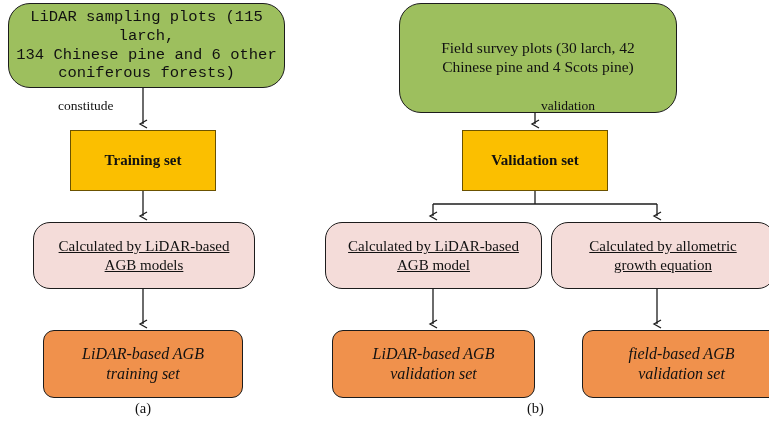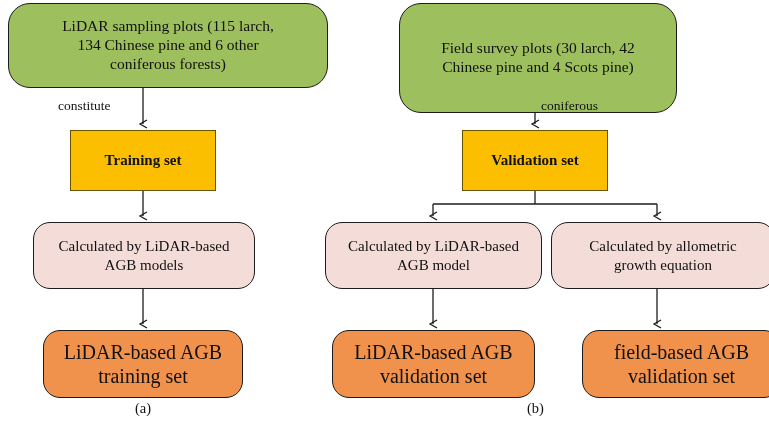--- a/index.html
+++ b/index.html
@@ -34,26 +34,28 @@
     border:1.5px solid #6b5200;
     border-radius:0px;
     font-size:15px;
     font-weight:bold;
   }
   .pink{
     background:#f4dcd9;
     border:1.3px solid #1c1c1c;
     border-radius:17px;
     font-size:15px;
+    text-decoration:underline;
   }
   .orange{
     background:#f0914c;
     border:1.3px solid #1c1c1c;
-    border-radius:17px;
-    font-size:20px;
+    border-radius:11px;
+    font-size:16px;
+    font-style:italic;
   }
   .edge-label{
     position:absolute;
     font-size:13.5px;
     color:#111111;
     white-space:nowrap;
   }
   .panel-label{
     position:absolute;
     font-size:14.5px;
@@ -87,40 +89,40 @@
 
     <line x1="535" y1="191" x2="535" y2="204" stroke="#1c1c1c" stroke-width="1.3"></line>
     <line x1="433" y1="204" x2="657" y2="204" stroke="#1c1c1c" stroke-width="1.3"></line>
     <line x1="433" y1="204" x2="433" y2="216" stroke="#1c1c1c" stroke-width="1.3" marker-end="url(#arrow)"></line>
     <line x1="657" y1="204" x2="657" y2="216" stroke="#1c1c1c" stroke-width="1.3" marker-end="url(#arrow)"></line>
 
     <line x1="433" y1="289" x2="433" y2="324" stroke="#1c1c1c" stroke-width="1.3" marker-end="url(#arrow)"></line>
     <line x1="657" y1="289" x2="657" y2="324" stroke="#1c1c1c" stroke-width="1.3" marker-end="url(#arrow)"></line>
   </svg>
 
-  <div class="node green" style="left:8px;top:3px;width:320px;height:85px;">LiDAR sampling plots (115 larch,
+  <div class="node green" style="left:8px;top:3px;width:277px;height:85px;font-family:Liberation Mono, monospace;">LiDAR sampling plots (115 larch,
 134 Chinese pine and 6 other
 coniferous forests)</div>
 
-  <div class="edge-label" style="left:58px;top:98px;">constitute</div>
+  <div class="edge-label" style="left:58px;top:98px;">constitude</div>
 
   <div class="node yellow" style="left:70px;top:130px;width:146px;height:61px;">Training set</div>
 
   <div class="node pink" style="left:33px;top:222px;width:222px;height:67px;">Calculated by LiDAR-based
 AGB models</div>
 
   <div class="node orange" style="left:43px;top:330px;width:200px;height:68px;">LiDAR-based AGB
 training set</div>
 
   <div class="panel-label" style="left:135px;top:400px;">(a)</div>
 
   <div class="node green" style="left:399px;top:3px;width:278px;height:110px;">Field survey plots (30 larch, 42
 Chinese pine and 4 Scots pine)</div>
 
-  <div class="edge-label" style="left:541px;top:98px;">coniferous</div>
+  <div class="edge-label" style="left:541px;top:98px;">validation</div>
 
   <div class="node yellow" style="left:462px;top:130px;width:146px;height:61px;">Validation set</div>
 
   <div class="node pink" style="left:325px;top:222px;width:217px;height:67px;">Calculated by LiDAR-based
 AGB model</div>
 
   <div class="node pink" style="left:551px;top:222px;width:224px;height:67px;">Calculated by allometric
 growth equation</div>
 
   <div class="node orange" style="left:332px;top:330px;width:203px;height:68px;">LiDAR-based AGB

